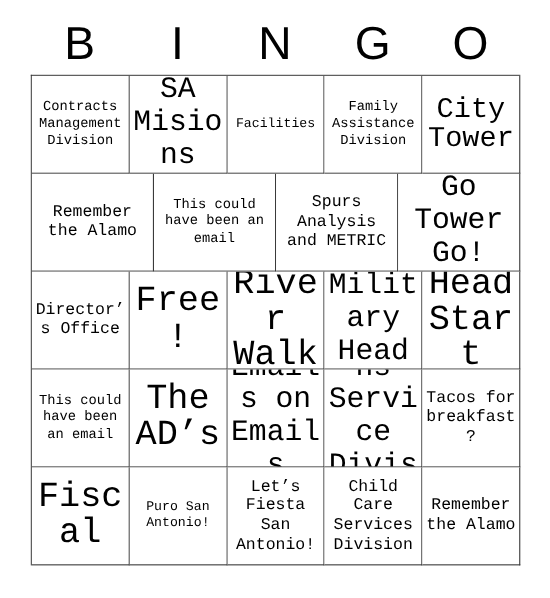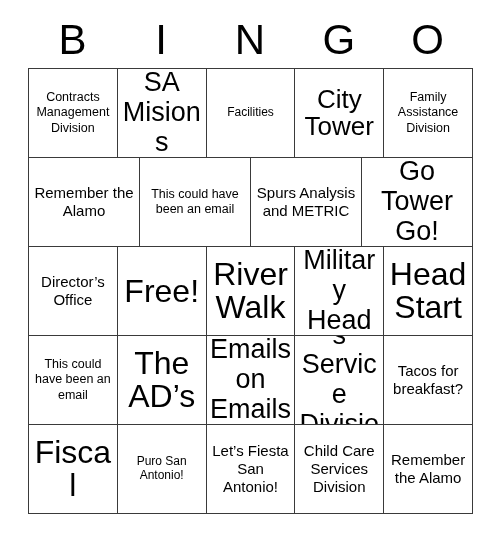--- a/index.html
+++ b/index.html
@@ -61,20 +61,21 @@
     text-align: center;
     padding: 1px 3px;
     overflow: hidden;
     background: #ffffff;
   }
   .cell-text {
     display: block;
     width: 100%;
     line-height: 1.07;
     word-wrap: break-word;
+    font-family: Liberation Mono, monospace;
   }
   
   .sz-xs .cell-text { font-size: 12.5px; line-height: 1.22; }
   .sz-s  .cell-text { font-size: 15px;   line-height: 1.18; }
   .sz-m  .cell-text { font-size: 12px;   line-height: 1.14; }
   .sz-l  .cell-text { font-size: 27px;   line-height: 1.10; }
   .sz-xl .cell-text { font-size: 26px;   line-height: 1.05; }
   .sz-xxl .cell-text { font-size: 32px;  line-height: 1.03; }
 </style>
 </head>
@@ -105,25 +106,25 @@
     <div class="grid-row">
       <div class="cell sz-xs">
           <span class="cell-text">Contracts Management Division</span>
         </div>
       <div class="cell sz-l">
           <span class="cell-text">SA Misions</span>
         </div>
       <div class="cell sz-m">
           <span class="cell-text">Facilities</span>
         </div>
+      <div class="cell sz-xs">
+          <span class="cell-text">Family Assistance Division</span>
+        </div>
       <div class="cell sz-xl">
           <span class="cell-text">City Tower</span>
-        </div>
-      <div class="cell sz-xs">
-          <span class="cell-text">Family Assistance Division</span>
         </div>
     </div>
 
     <div class="grid-row">
       <div class="cell sz-s">
           <span class="cell-text">Remember the Alamo</span>
         </div>
       <div class="cell sz-xs">
           <span class="cell-text">This could have been an email</span>
         </div>

